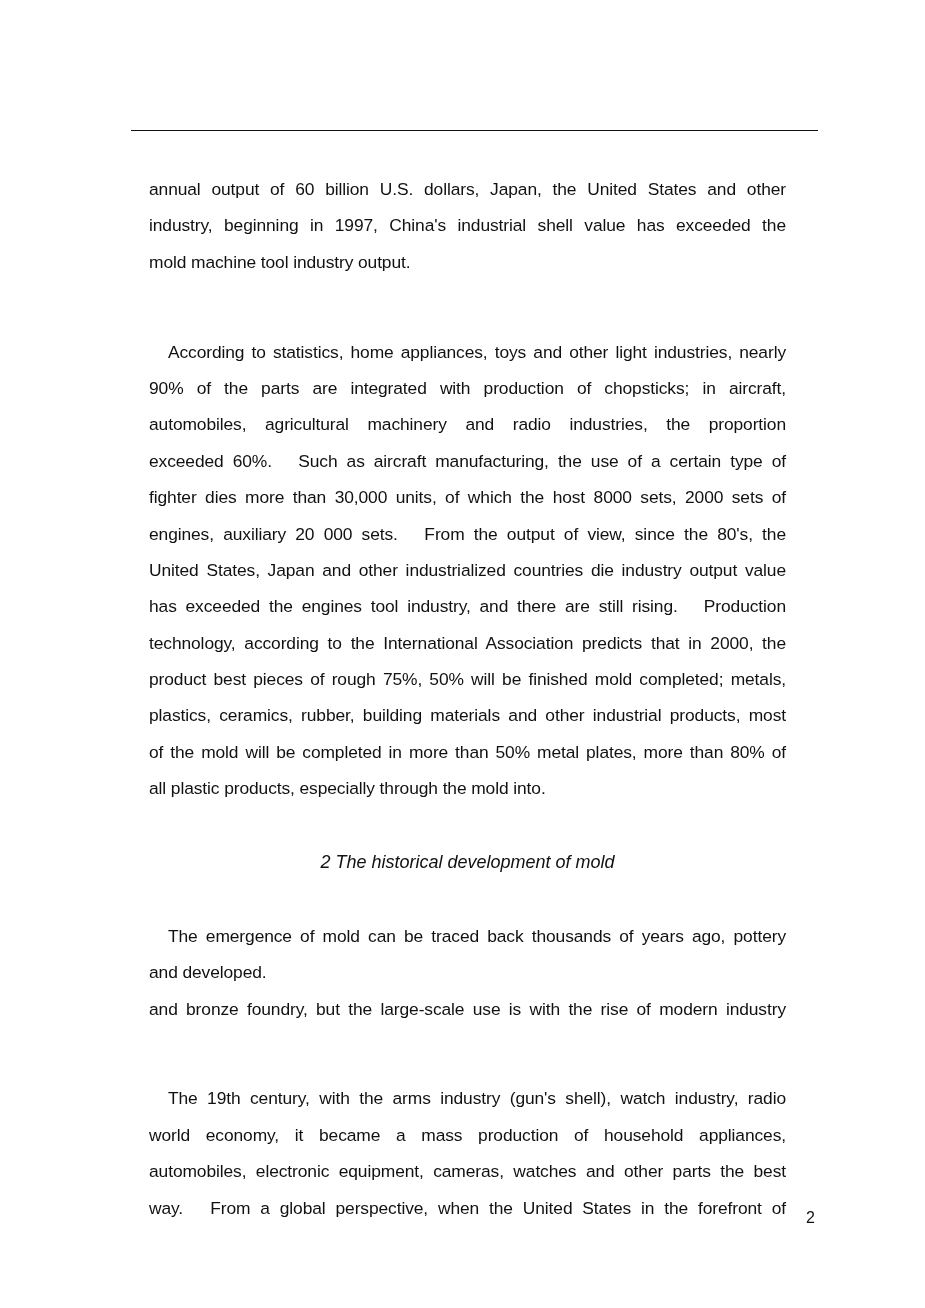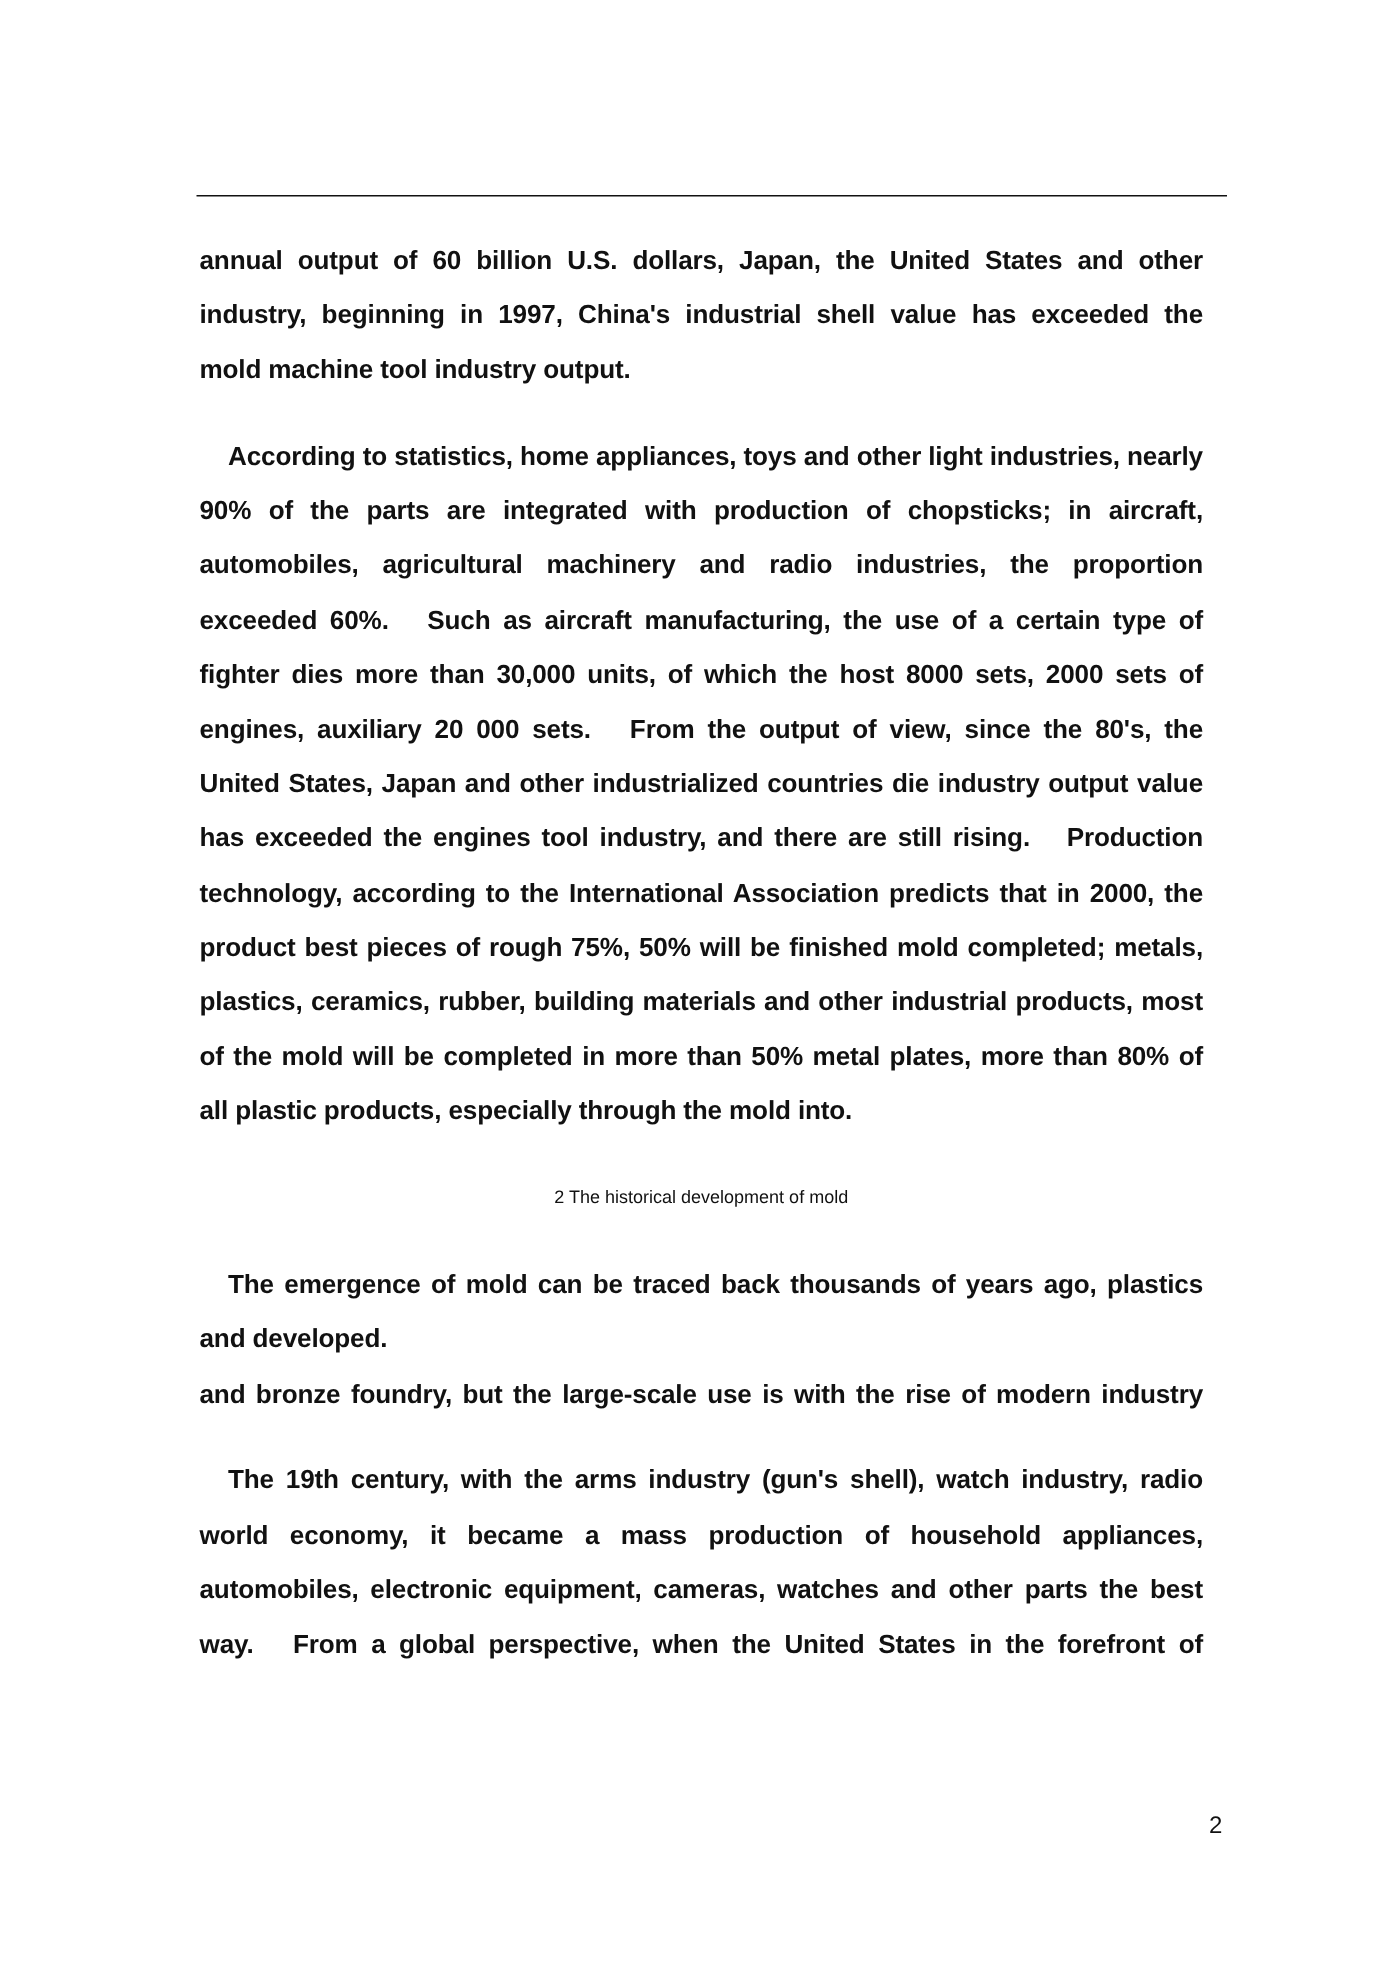--- a/index.html
+++ b/index.html
@@ -5,23 +5,23 @@
   html, body { margin: 0; padding: 0; background: #ffffff; }
   body { width: 925px; height: 1308px; position: relative; overflow: hidden;
          font-family: "Liberation Sans", "DejaVu Sans", sans-serif; color: #111; }
   .rule { position: absolute; left: 131px; top: 130px; width: 687px; height: 0;
           border-top: 1.6px solid #111; }
   .content { position: absolute; left: 133px; top: 155px; width: 669px; }
   .line { font-size: 17.4px; line-height: 36.4px; height: 36.4px; white-space: nowrap;
           text-align: justify; text-align-last: justify; letter-spacing: -0.1px; }
   .line.last { text-align-last: left; }
   .line.indent { text-indent: 19px; }
-  .para { margin: 0; font-weight: bold; }
+  .para { margin: 16px; }
   .gap { height: 21.4px; }
-  .heading { font-size: 12px; line-height: 36.4px; text-align: center; margin: 0; }
+  .heading { font-size: 18px; line-height: 36.4px; text-align: center; margin: 0; font-style: italic; }
   .pnum { position: absolute; left: 806px; top: 1209px; font-size: 16px; }
 </style>
 </head>
 <body>
 
 <div class="rule"></div>
 
 <div class="content">
 
   <div class="para">
@@ -45,21 +45,21 @@
     <div class="line">plastics, ceramics, rubber, building materials and other industrial products, most</div>
     <div class="line">of the mold will be completed in more than 50% metal plates, more than 80% of</div>
     <div class="line last">all plastic products, especially through the mold into.</div>
   </div>
   <div class="gap"></div>
 
   <div class="heading">2 The historical development of mold</div>
   <div class="gap"></div>
 
   <div class="para">
-    <div class="line indent">The emergence of mold can be traced back thousands of years ago, plastics</div>
+    <div class="line indent">The emergence of mold can be traced back thousands of years ago, pottery</div>
     <div class="line last">and developed.</div>
     <div class="line">and bronze foundry, but the large-scale use is with the rise of modern industry</div>
   </div>
   <div class="gap"></div>
 
   <div class="para">
     <div class="line indent">The 19th century, with the arms industry (gun's shell), watch industry, radio</div>
     <div class="line">world economy, it became a mass production of household appliances,</div>
     <div class="line">automobiles, electronic equipment, cameras, watches and other parts the best</div>
     <div class="line">way.  From a global perspective, when the United States in the forefront of</div>

